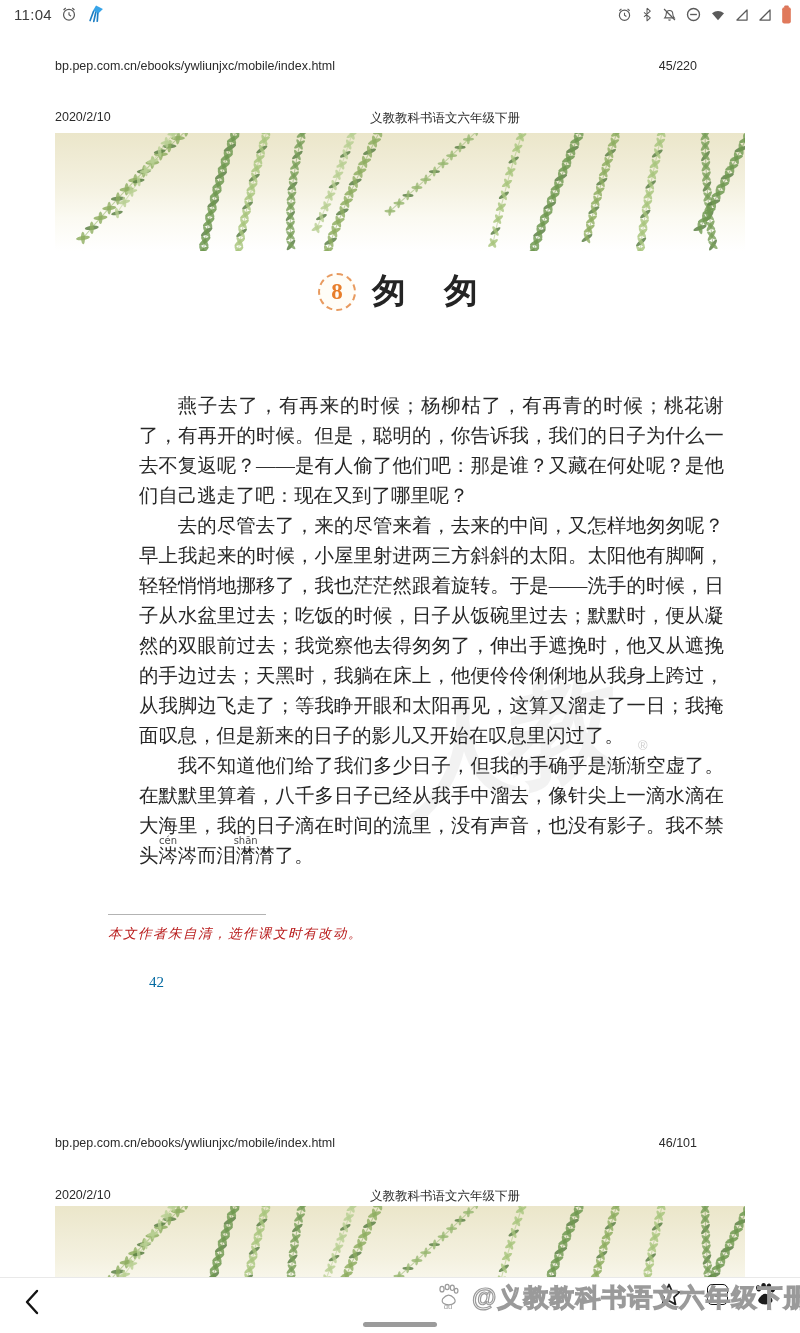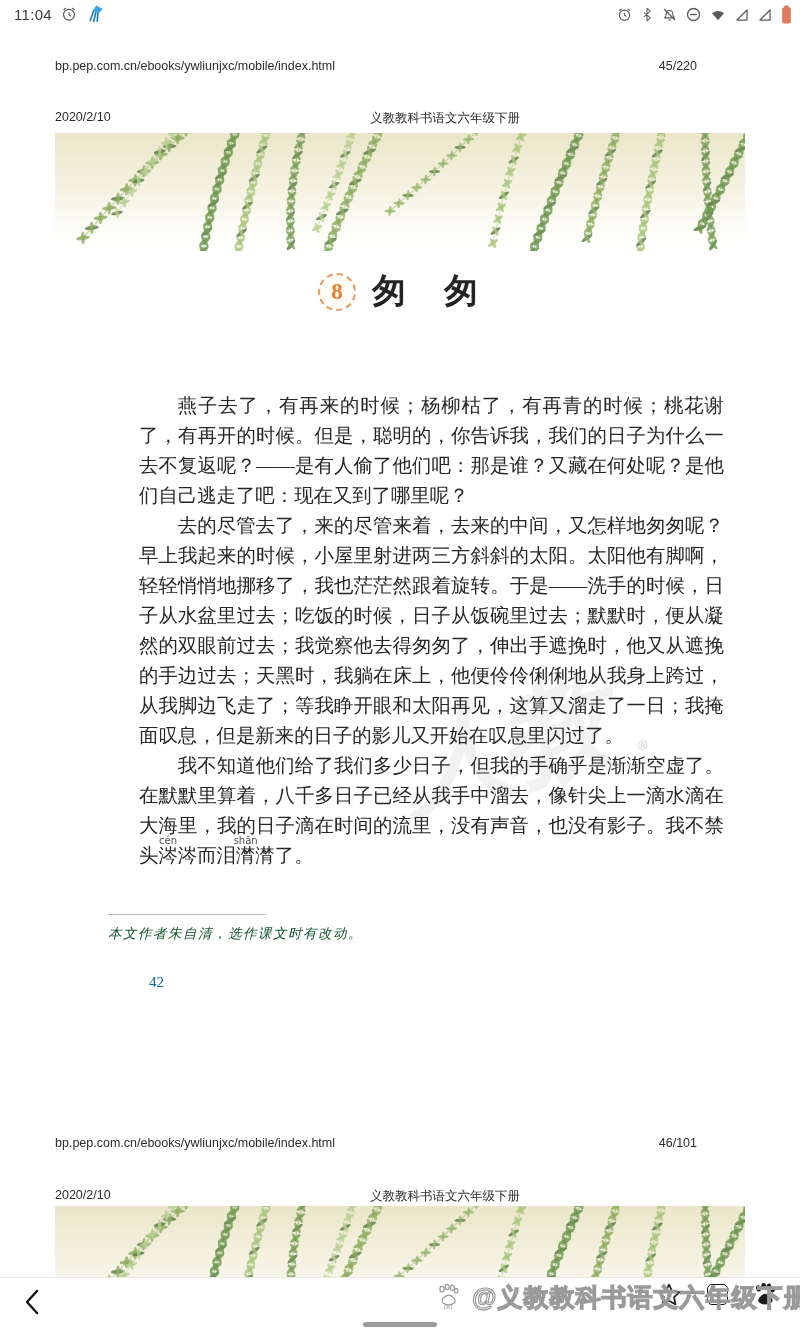--- a/index.html
+++ b/index.html
@@ -39,21 +39,21 @@
   .press-reg{position:absolute;left:638px;top:738px;font:13px "Liberation Sans",sans-serif;color:rgba(110,110,110,0.35);}
 
   
   .body-text{position:absolute;left:124px;top:391px;width:585px;text-align:justify;
              font:19.4px/30px "Liberation Serif","DejaVu Serif",serif;color:#262626;margin-left:15px;}
   .body-text p{margin:0;text-indent:2em;}
   .body-text ruby rt{font-size:10px;color:#4a4a4a;font-family:"DejaVu Sans",sans-serif;}
 
   .foot-rule{position:absolute;left:108px;top:914px;width:158px;height:1px;background:#b3b3b3;}
   .footnote{position:absolute;left:108px;top:924px;font:italic 13.5px/20px "Liberation Serif",serif;
-            color:#14532d;letter-spacing:1.5px;}
+            color:#b91c1c;letter-spacing:1.5px;}
   .pagenum{position:absolute;left:149px;top:974px;font:15px "Liberation Serif",serif;color:#0369a1;}
 
   
   .navbar{position:absolute;left:0;top:1277px;width:800px;height:56px;background:#fff;border-top:1px solid #e9e9e9;}
   .nav-back{position:absolute;left:24px;top:11px;width:16px;height:26px;}
   .nav-star{position:absolute;left:656px;top:4px;width:26px;height:26px;}
   .nav-tabs{position:absolute;left:707px;top:6px;width:21px;height:21px;border:1.8px solid #141414;
             border-radius:5px;box-sizing:border-box;font:bold 11px/17px "Liberation Sans",sans-serif;
             text-align:center;color:#141414;}
   .nav-paw{position:absolute;left:752px;top:2px;width:26px;height:26px;}

